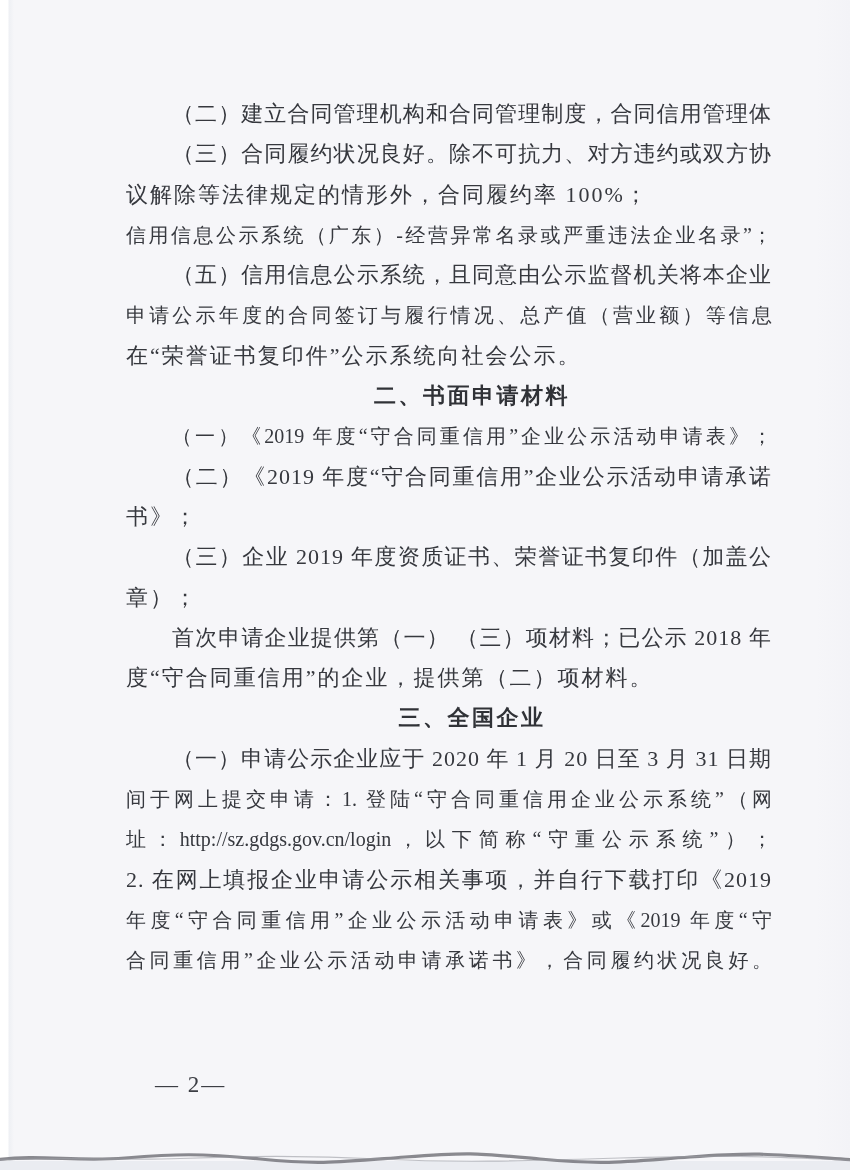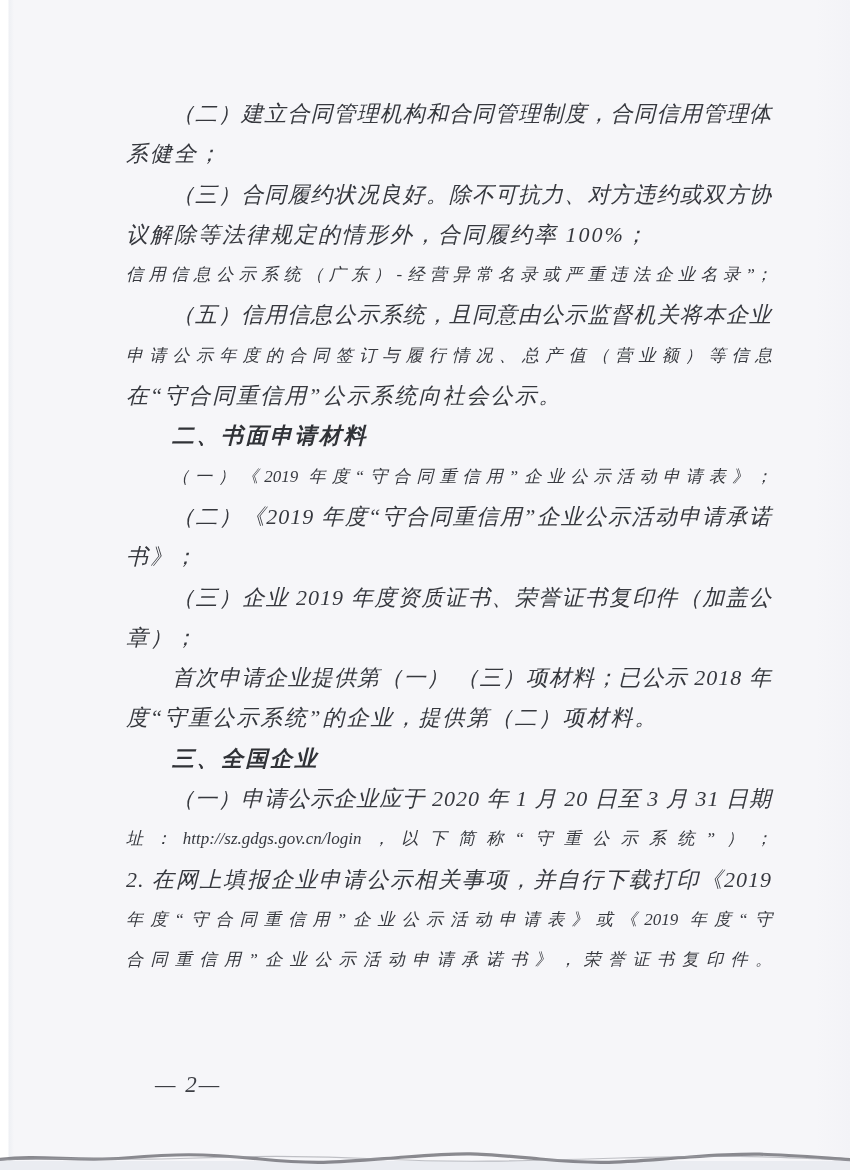--- a/index.html
+++ b/index.html
@@ -9,51 +9,50 @@
     background:#e9ebef;
     overflow:hidden;
   }
   .page{
     position:relative;
     width:850px;height:1170px;
     background:
       linear-gradient(90deg,#ffffff 0px,#ffffff 8px,#eef0f4 9px,#f6f6f9 14px,#f6f6f9 96%,#f3f3f7 100%),
       #f6f6f9;
     color:#36383e;
-    font-style:italic;
   }
   .content{
     position:absolute;
     left:126px;top:94px;
     width:646px;
   }
   .line{
     font-size:22px;
     line-height:40.3px;
     height:40.3px;
     letter-spacing:2px;
     color:#36383e;
     text-rendering:optimizeLegibility;
   }
   .line.fill{
     letter-spacing:1px;
     text-align:justify;
     text-align-last:justify;
     text-justify:inter-character;
   }
-  .line.indent{ padding-left:46px; }
+  .line.indent{ padding-left:46px;text-align:center; }
   .line.bold{
     font-family:"Liberation Sans","DejaVu Sans",sans-serif;
     font-weight:bold;
     letter-spacing:2.5px;
     color:#303237;
   }
   .line.tight{
     letter-spacing:0px;
-    font-size:17px;
+    font-size:20px;
   }
   .footer-page-num{
     position:absolute;
     left:155px;top:1072px;
     font-size:23px;
     letter-spacing:2px;
     color:#3c3e44;
   }
   .scan-bottom-band{
     position:absolute;
@@ -68,41 +67,41 @@
     display:block;
   }
 </style>
 </head>
 <body>
 
 <div class="page">
 
   <div class="content" id="doc-lines">
       <div class="line indent fill">（二）建立合同管理机构和合同管理制度，合同信用管理体</div>
-      <div class="line">系健全；</div>
       <div class="line indent fill">（三）合同履约状况良好。除不可抗力、对方违约或双方协</div>
       <div class="line">议解除等法律规定的情形外，合同履约率 100%；</div>
       <div class="line fill tight">信用信息公示系统（广东）-经营异常名录或严重违法企业名录”；</div>
       <div class="line indent fill">（五）信用信息公示系统，且同意由公示监督机关将本企业</div>
       <div class="line fill tight">申请公示年度的合同签订与履行情况、总产值（营业额）等信息</div>
-      <div class="line">在“守合同重信用”公示系统向社会公示。</div>
+      <div class="line">在“荣誉证书复印件”公示系统向社会公示。</div>
       <div class="line indent bold">二、书面申请材料</div>
       <div class="line indent fill tight">（一）《2019 年度“守合同重信用”企业公示活动申请表》；</div>
       <div class="line indent fill">（二）《2019 年度“守合同重信用”企业公示活动申请承诺</div>
       <div class="line">书》；</div>
       <div class="line indent fill">（三）企业 2019 年度资质证书、荣誉证书复印件（加盖公</div>
       <div class="line">章）；</div>
       <div class="line indent fill">首次申请企业提供第（一） （三）项材料；已公示 2018 年</div>
-      <div class="line">度“守重公示系统”的企业，提供第（二）项材料。</div>
+      <div class="line">度“守合同重信用”的企业，提供第（二）项材料。</div>
       <div class="line indent bold">三、全国企业</div>
       <div class="line indent fill">（一）申请公示企业应于 2020 年 1 月 20 日至 3 月 31 日期</div>
+      <div class="line fill tight">间于网上提交申请：1. 登陆“守合同重信用企业公示系统”（网</div>
       <div class="line fill tight">址：http://sz.gdgs.gov.cn/login，以下简称“守重公示系统”）；</div>
       <div class="line fill">2. 在网上填报企业申请公示相关事项，并自行下载打印《2019</div>
       <div class="line fill tight">年度“守合同重信用”企业公示活动申请表》或《2019 年度“守</div>
-      <div class="line fill tight">合同重信用”企业公示活动申请承诺书》，荣誉证书复印件。</div>
+      <div class="line fill tight">合同重信用”企业公示活动申请承诺书》，合同履约状况良好。</div>
     </div>
 
   <div class="footer-page-num">— 2—</div>
 
   <div class="scan-bottom-band"></div>
 
   <svg class="scan-edge-svg" viewBox="0 0 850 20" preserveAspectRatio="none" aria-hidden="true">
     <path d="M -5 14 C 40 8, 75 16, 125 12 S 200 7, 260 13 S 340 16, 405 11 S 475 7, 540 13 S 620 16, 690 11 S 770 8, 855 14" fill="none" stroke="#75767c" stroke-width="3.2" stroke-linecap="round" opacity="0.85"></path>
     <path d="M -5 14.5 C 60 10, 120 15, 180 12.5 S 300 9, 380 13 S 520 15, 620 12 S 760 10, 855 14.5" fill="none" stroke="#9a9ba1" stroke-width="1.2" opacity="0.6"></path>
   </svg>

